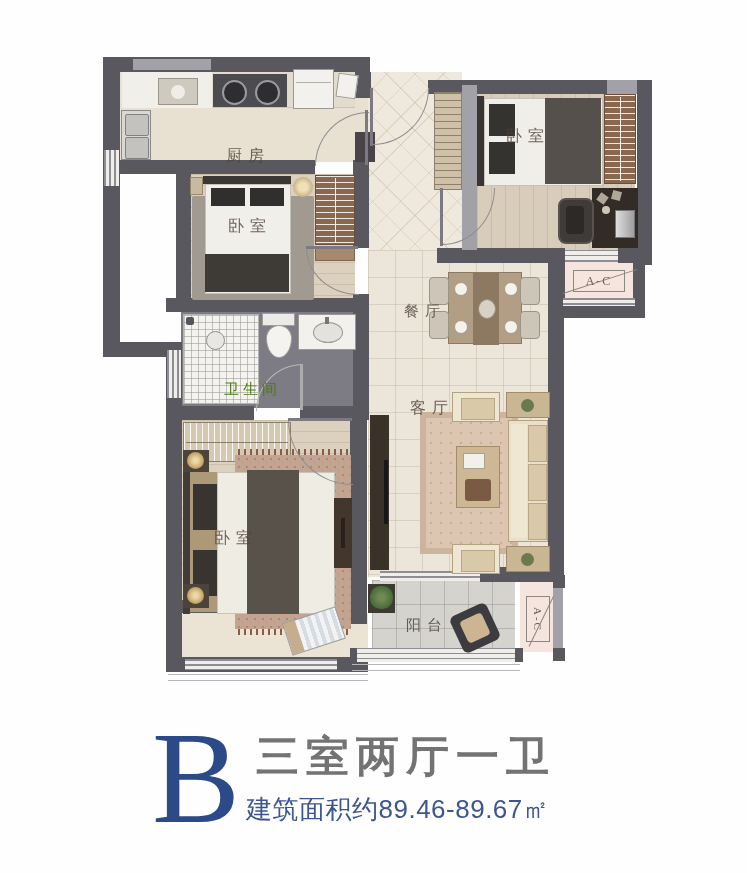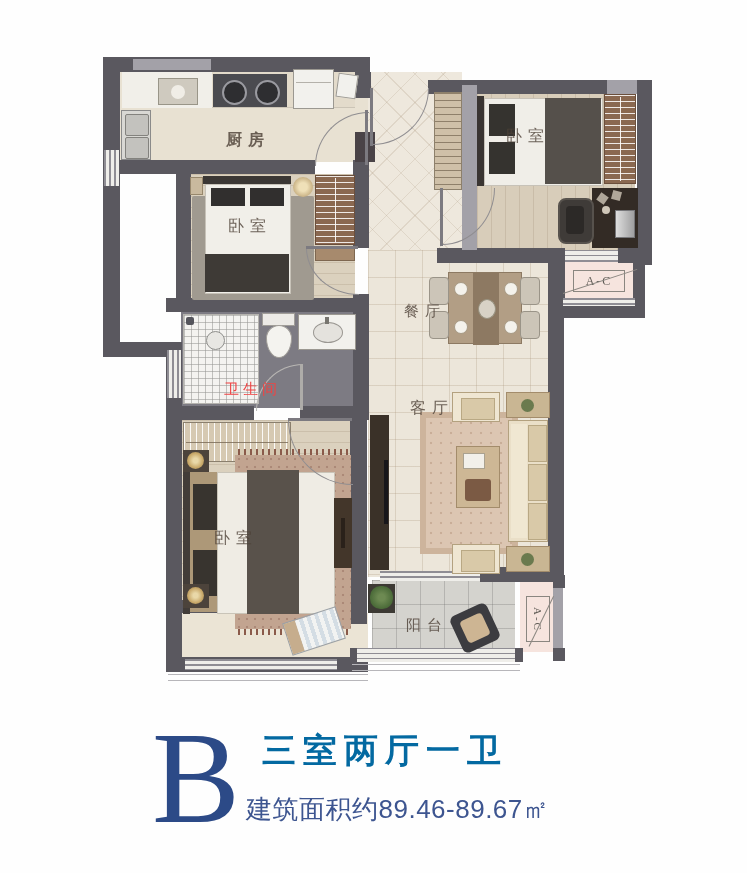--- a/index.html
+++ b/index.html
@@ -34,21 +34,21 @@
     linear-gradient(rgba(110,110,108,.30) 1px,transparent 1px),
     linear-gradient(90deg,rgba(110,110,108,.30) 1px,transparent 1px);
     background-size:24px 24px;}
   .fl-ac{background:#f6e4de;}
   
   .arc{position:absolute;border:0 solid #8f8d90;}
   .leaf{position:absolute;background:#7c7a80;}
   
   .rlabel{position:absolute;font-family:"Liberation Serif","DejaVu Serif",serif;
     font-size:16px;letter-spacing:6px;color:rgba(78,66,56,.82);white-space:nowrap;}
-  .rlabel-light{color:#ef4444;}
+  .rlabel-light{color:#4d7c0f;}
   
   .fu{position:absolute;box-sizing:border-box;}
   .white-box{background:#f2f1ed;border:1px solid #9b9891;}
   .dark-box{background:#3a3430;}
   .wood-box{background:#c9b693;border:1px solid #a38c6b;}
   .wardrobe{background:#8a6850;border:1px solid #6b4f3c;
     background-image:repeating-linear-gradient(180deg,rgba(255,255,255,.85) 0 1px,transparent 1px 6px);}
   .wardrobe:before{content:"";position:absolute;left:50%;top:2px;bottom:2px;width:1px;background:rgba(255,255,255,.9);}
   .closet{background:#d6c9b2;border:1px solid #8a7f6d;
     background-image:repeating-linear-gradient(90deg,rgba(255,255,255,.9) 0 1px,transparent 1px 6px);}
@@ -61,22 +61,22 @@
   .cushion{background:#d9c9a8;}
   
   .ac-box{position:absolute;border:1px solid #8a8680;color:#5f5b55;
     font-family:"Liberation Serif","DejaVu Serif",serif;font-size:12px;letter-spacing:2px;
     display:flex;align-items:center;justify-content:center;}
   .ac-diag{position:absolute;height:1px;background:#8a8680;transform-origin:left center;}
   
   #title-block{position:absolute;left:0;top:700px;width:747px;height:173px;}
   .unit-letter{position:absolute;left:152px;top:12px;font-family:"Liberation Serif","DejaVu Serif",serif;
     font-size:132px;line-height:1;color:#2c4a87;}
-  .layout-name{position:absolute;left:262px;top:28px;font-family:"Liberation Serif","DejaVu Serif",serif;
-    font-size:34px;font-weight:bold;letter-spacing:7px;color:#0369a1;white-space:nowrap;}
+  .layout-name{position:absolute;left:256px;top:28px;font-family:"Liberation Serif","DejaVu Serif",serif;
+    font-size:43px;font-weight:bold;letter-spacing:7px;color:#737373;white-space:nowrap;}
   .area-text{position:absolute;left:246px;top:92px;font-size:26px;color:#3d5590;letter-spacing:.5px;white-space:nowrap;}
 </style>
 </head>
 <body>
 
 <div id="plan">
 
   <div class="fl fl-kitchen" style="left:119px;top:72px;width:251px;height:90px;"></div>
   <div class="fl fl-entry" style="left:368px;top:72px;width:94px;height:182px;"></div>
   <div class="fl fl-tile" style="left:368px;top:250px;width:180px;height:327px;"></div>
@@ -287,21 +287,21 @@
 
   <div class="ac-box" style="left:573px;top:270px;width:50px;height:20px;">
       <span>A-C</span>
     </div>
   <div class="ac-diag" style="left:563px;top:293px;width:78px;transform:rotate(-18deg);"></div>
   <div class="ac-box" style="left:526px;top:596px;width:22px;height:44px;writing-mode:vertical-rl;font-size:11px;">
       <span>A-C</span>
     </div>
   <div class="ac-diag" style="left:529px;top:646px;width:56px;transform:rotate(-64deg);"></div>
 
-  <div class="rlabel" style="left:226px;top:130px;font-weight:bold;">厨房</div>
+  <div class="rlabel" style="left:226px;top:146px;">厨房</div>
   <div class="rlabel" style="left:228px;top:216px;">卧室</div>
   <div class="rlabel" style="left:506px;top:126px;">卧室</div>
   <div class="rlabel" style="left:404px;top:302px;font-size:15px;">餐厅</div>
   <div class="rlabel rlabel-light" style="left:224px;top:380px;font-size:15px;letter-spacing:4px;">卫生间</div>
   <div class="rlabel" style="left:410px;top:398px;">客厅</div>
   <div class="rlabel" style="left:214px;top:528px;">卧室</div>
   <div class="rlabel" style="left:406px;top:616px;font-size:15px;">阳台</div>
 </div>
 
 <div id="title-block">

